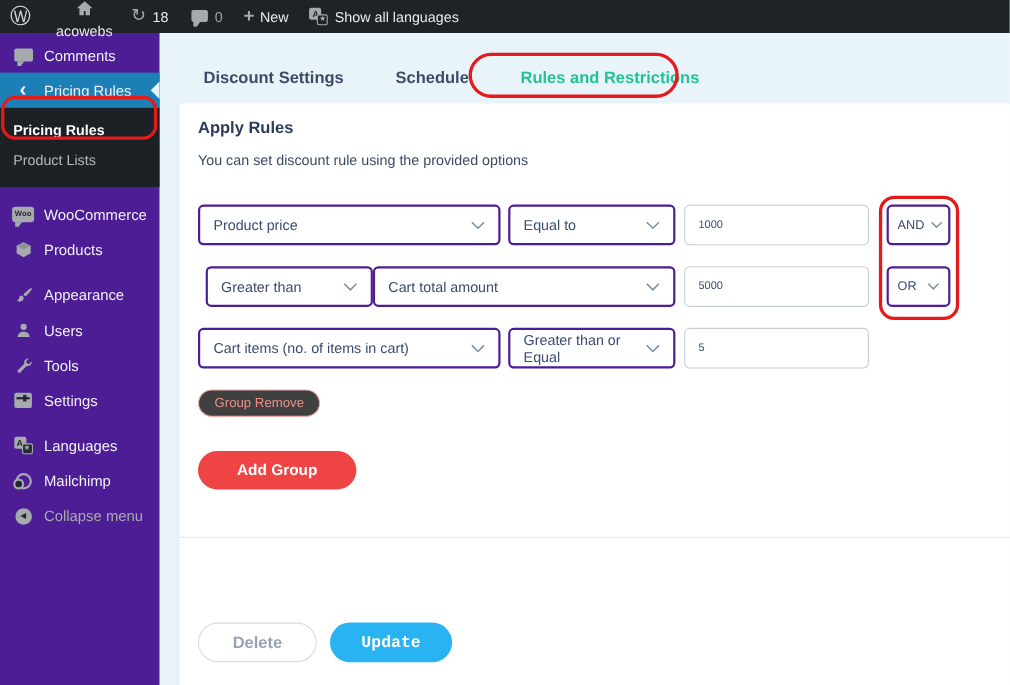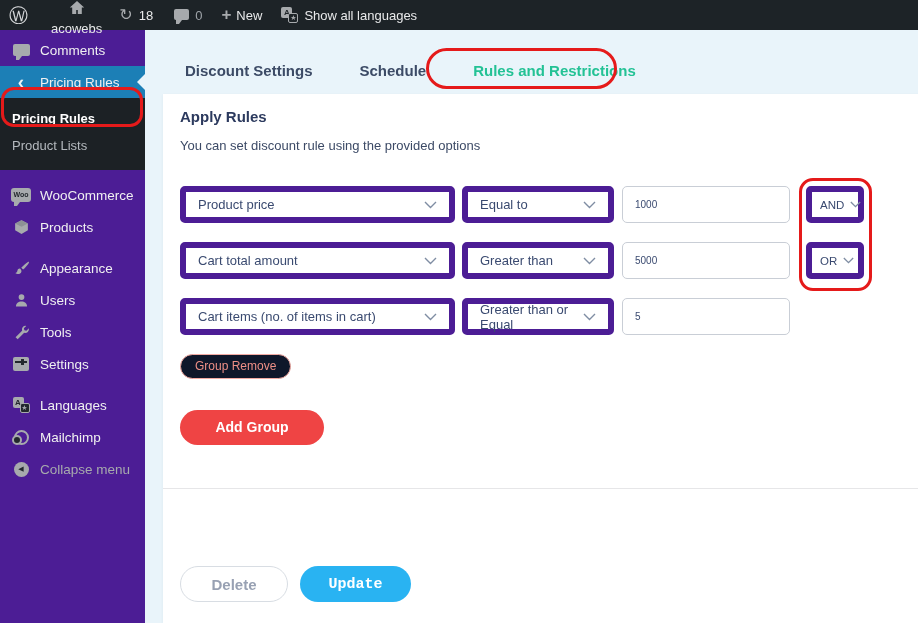--- a/index.html
+++ b/index.html
@@ -124,21 +124,21 @@
   .card {
     position:absolute; top:64px; left:18px; width:827px; height:529px;
     background:#fff; box-shadow:0 1px 3px rgba(40,60,90,0.06);
   }
   .apply-heading { position:absolute; top:14px; left:17px; font-size:15px; font-weight:700; color:#2c3a5e; }
   .apply-desc { position:absolute; top:44px; left:17px; font-size:13px; color:#3c4a66; }
 
   .rules { position:absolute; top:92px; left:17px; right:0; }
   .rule-row { display:flex; align-items:center; height:37px; margin-bottom:19px; position:relative; }
   .ctrl {
-    height:37px; border:6px solid #4c1d95; border-radius:5px; background:#fff;
+    height:37px; border:2px solid #4c1d95; border-radius:5px; background:#fff;
     display:flex; align-items:center; font-size:13px; color:#3a4a70;
   }
   .sel { justify-content:space-between; padding:0 12px; cursor:pointer; }
   .sel-field { width:275px; }
   .sel-op { width:152px; margin-left:7px; }
   .val-input {
     width:168px; height:37px; margin-left:8px; border:1px solid #c9ced6; border-radius:5px;
     font-family:"Liberation Sans", sans-serif; font-size:10px; color:#3a4a70;
     padding:0 12px; outline:none;
   }
@@ -146,21 +146,21 @@
   .chev { flex:none; margin-left:6px; display:flex; }
   .row-remove {
     position:absolute; right:17px; top:9px; width:19px; height:19px; border-radius:50%;
     border:1px solid #b6c2cf; color:#a9b6c6; font-size:14px; line-height:16px;
     text-align:center; cursor:pointer; background:#fff;
   }
   .group-remove-row { position:relative; height:26px; margin-top:17px; }
   .group-remove-btn {
     display:inline-block; height:25px; padding:0 14px; border:1px solid #f2aaa2;
     border-radius:13px; color:#ee8f86; font-size:12px; line-height:23px;
-    background:#0f172a; cursor:pointer;
+    background:#404040; cursor:pointer;
   }
   .group-add {
     position:absolute; right:17px; top:3px; width:19px; height:19px; border-radius:50%;
     border:1px solid #b6c2cf; color:#a9b6c6; font-size:13px; line-height:16px;
     text-align:center; cursor:pointer; background:#fff;
   }
   .add-group-btn {
     display:inline-block; margin-top:30px; height:35px; min-width:144px; padding:0 32px;
     background:#ef4444; border:none; border-radius:18px; color:#fff;
     font-family:"Liberation Sans", sans-serif; font-size:14px; font-weight:700;
@@ -361,30 +361,30 @@
               <svg width="11" height="7" viewBox="0 0 13 8">
                 <polyline points="1,1 6.5,6.5 12,1" fill="none" stroke="#7f8da3" stroke-width="1.6"></polyline>
               </svg>
             </span>
         </div>
         <span class="row-remove">−</span>
       </div>
 
       
       <div class="rule-row">
+        <div class="ctrl sel sel-op">
+          <span>Greater than</span>
+          <span class="chev">
+              <svg width="13" height="8" viewBox="0 0 13 8">
+                <polyline points="1,1 6.5,6.5 12,1" fill="none" stroke="#7f8da3" stroke-width="1.4"></polyline>
+              </svg>
+            </span>
+        </div>
         <div class="ctrl sel sel-field">
           <span>Cart total amount</span>
-          <span class="chev">
-              <svg width="13" height="8" viewBox="0 0 13 8">
-                <polyline points="1,1 6.5,6.5 12,1" fill="none" stroke="#7f8da3" stroke-width="1.4"></polyline>
-              </svg>
-            </span>
-        </div>
-        <div class="ctrl sel sel-op">
-          <span>Greater than</span>
           <span class="chev">
               <svg width="13" height="8" viewBox="0 0 13 8">
                 <polyline points="1,1 6.5,6.5 12,1" fill="none" stroke="#7f8da3" stroke-width="1.4"></polyline>
               </svg>
             </span>
         </div>
         <input class="val-input" type="text" value="5000" style="">
         <div class="ctrl sel sel-logic">
           <span>OR</span>
           <span class="chev">

